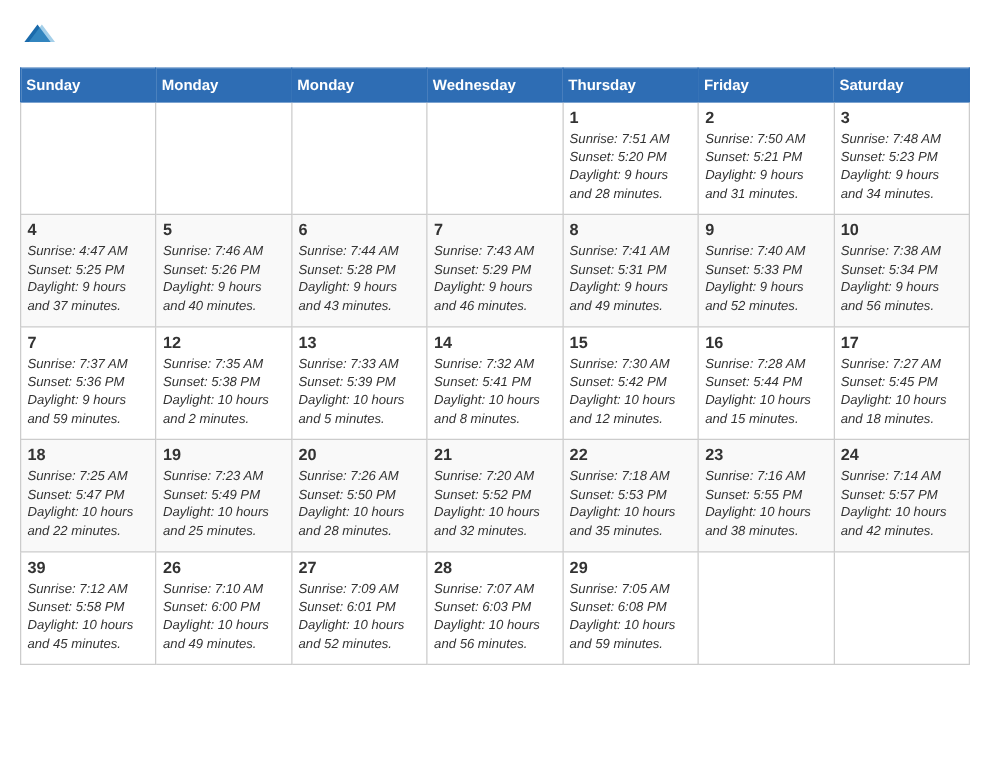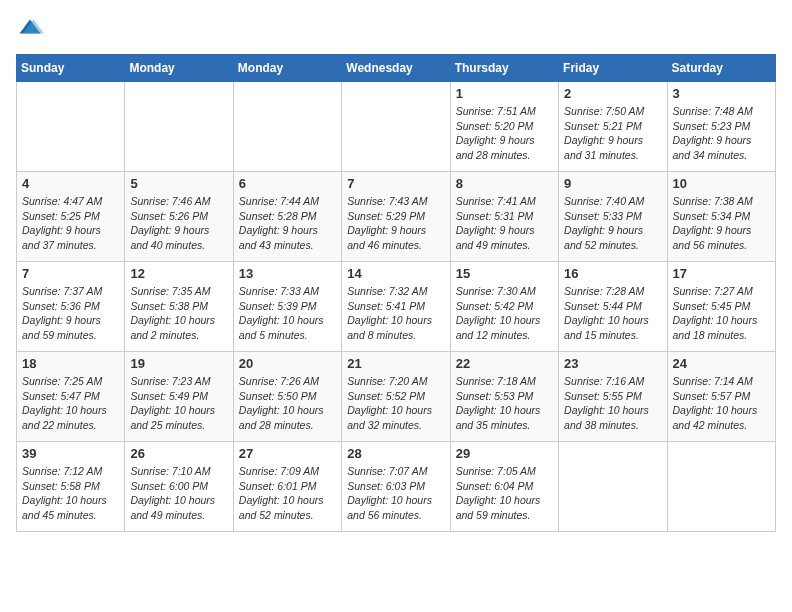--- a/index.html
+++ b/index.html
@@ -328,21 +328,21 @@
         <td>
           <span class="day-number">28</span>
           <div class="day-detail">Sunrise: 7:07 AM
 Sunset: 6:03 PM
 Daylight: 10 hours
 and 56 minutes.</div>
         </td>
         <td>
           <span class="day-number">29</span>
           <div class="day-detail">Sunrise: 7:05 AM
-Sunset: 6:04 PM
+Sunset: 6:08 PM
 Daylight: 10 hours
 and 59 minutes.</div>
         </td>
         <td class="empty"></td>
         <td class="empty"></td>
       </tr>
     </tbody>
 </table>
 
 </body></html>

